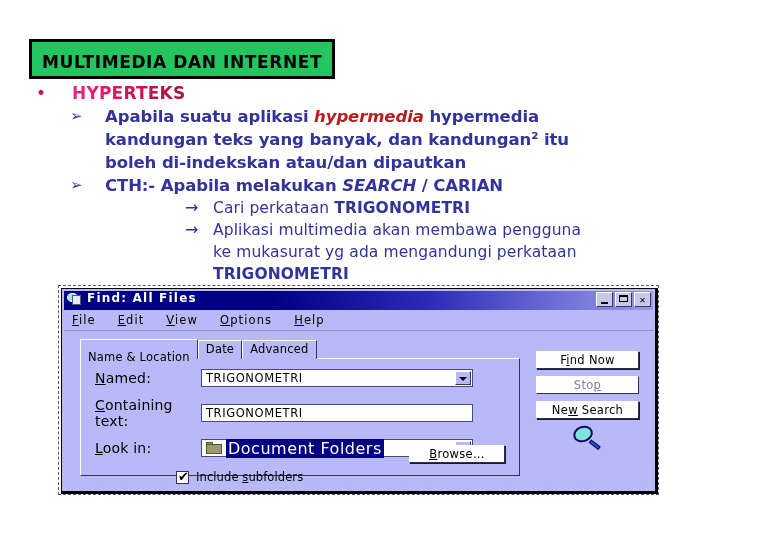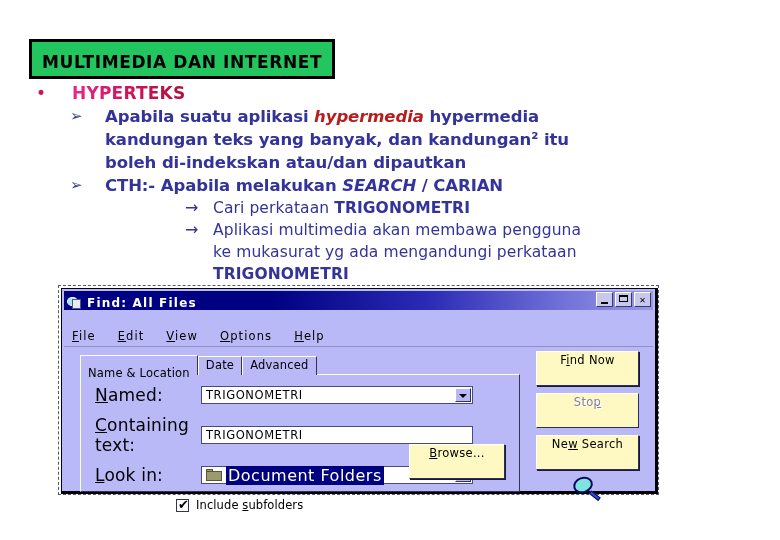--- a/index.html
+++ b/index.html
@@ -139,21 +139,21 @@
     border: 1px dashed #555577;
     pointer-events: none;
   }
 
   
   #titlebar {
     height: 19px;
     margin: 2px 2px 0 2px;
     background: linear-gradient(90deg, #000082 0%, #000082 35%, #2b2bb5 62%, #6f6fd8 84%, #9a9ae6 100%);
     display: flex;
-    align-items: flex-end;
+    align-items: flex-start;
     position: relative;
   }
   #titlebar .tb-icon {
     width: 16px; height: 15px;
     margin-left: 2px;
     position: relative;
     flex: 0 0 16px;
   }
   #titlebar .tb-title {
     color: #ffffff;
@@ -203,21 +203,20 @@
     display: flex;
     margin: 1px 2px 0 2px;
     padding: 2px 0 3px 8px;
     border-bottom: 1px solid #8f8fc4;
     gap: 22px;
   }
   #menubar .mi {
     font-size: 11.5px;
     color: #000000;
     letter-spacing: 1.1px;
-    margin-top: 16px;
   }
   #menubar .mi u { text-decoration: underline; }
 
   
   #tabs-area {
     margin: 9px 0 0 18px;
     position: relative;
     width: 440px;
   }
   #tabstrip {
@@ -259,21 +258,21 @@
 
   .field-row {
     display: flex;
     align-items: center;
     margin-top: 10px;
     padding-left: 14px;
   }
   .field-label {
     width: 106px;
     flex: 0 0 106px;
-    font-size: 17px;
+    font-size: 14px;
     color: #000000;
     letter-spacing: 0.2px;
   }
   .field-label u { text-decoration: underline; }
 
   .combo {
     height: 18px;
     background: #ffffff;
     border: 1px solid #4a4a78;
     display: flex;
@@ -361,32 +360,32 @@
   }
   .check-label {
     font-size: 11.5px;
     margin-left: 7px;
     color: #000000;
     letter-spacing: 0.1px;
   }
   .check-label u { text-decoration: underline; }
 
   .btn {
-    background: #fef9c3;
+    background: #ffffff;
     border: 1px solid #ffffff;
     border-right-color: #2d2d55;
     border-bottom-color: #2d2d55;
     box-shadow: 1px 1px 0 #1a1a33;
     font-size: 11.5px;
     color: #000000;
     text-align: center;
     box-sizing: border-box;
     letter-spacing: 0.3px;
     line-height: 16px;
-    height: 35px;
+    height: 18px;
   }
   .btn u { text-decoration: underline; }
   .btn.disabled { color: #8080a8; text-shadow: 1px 1px 0 #ffffff; box-shadow: none; }
 
   #browse-btn {
     position: absolute;
     right: 14px;
     bottom: 12px;
     width: 96px;
   }

